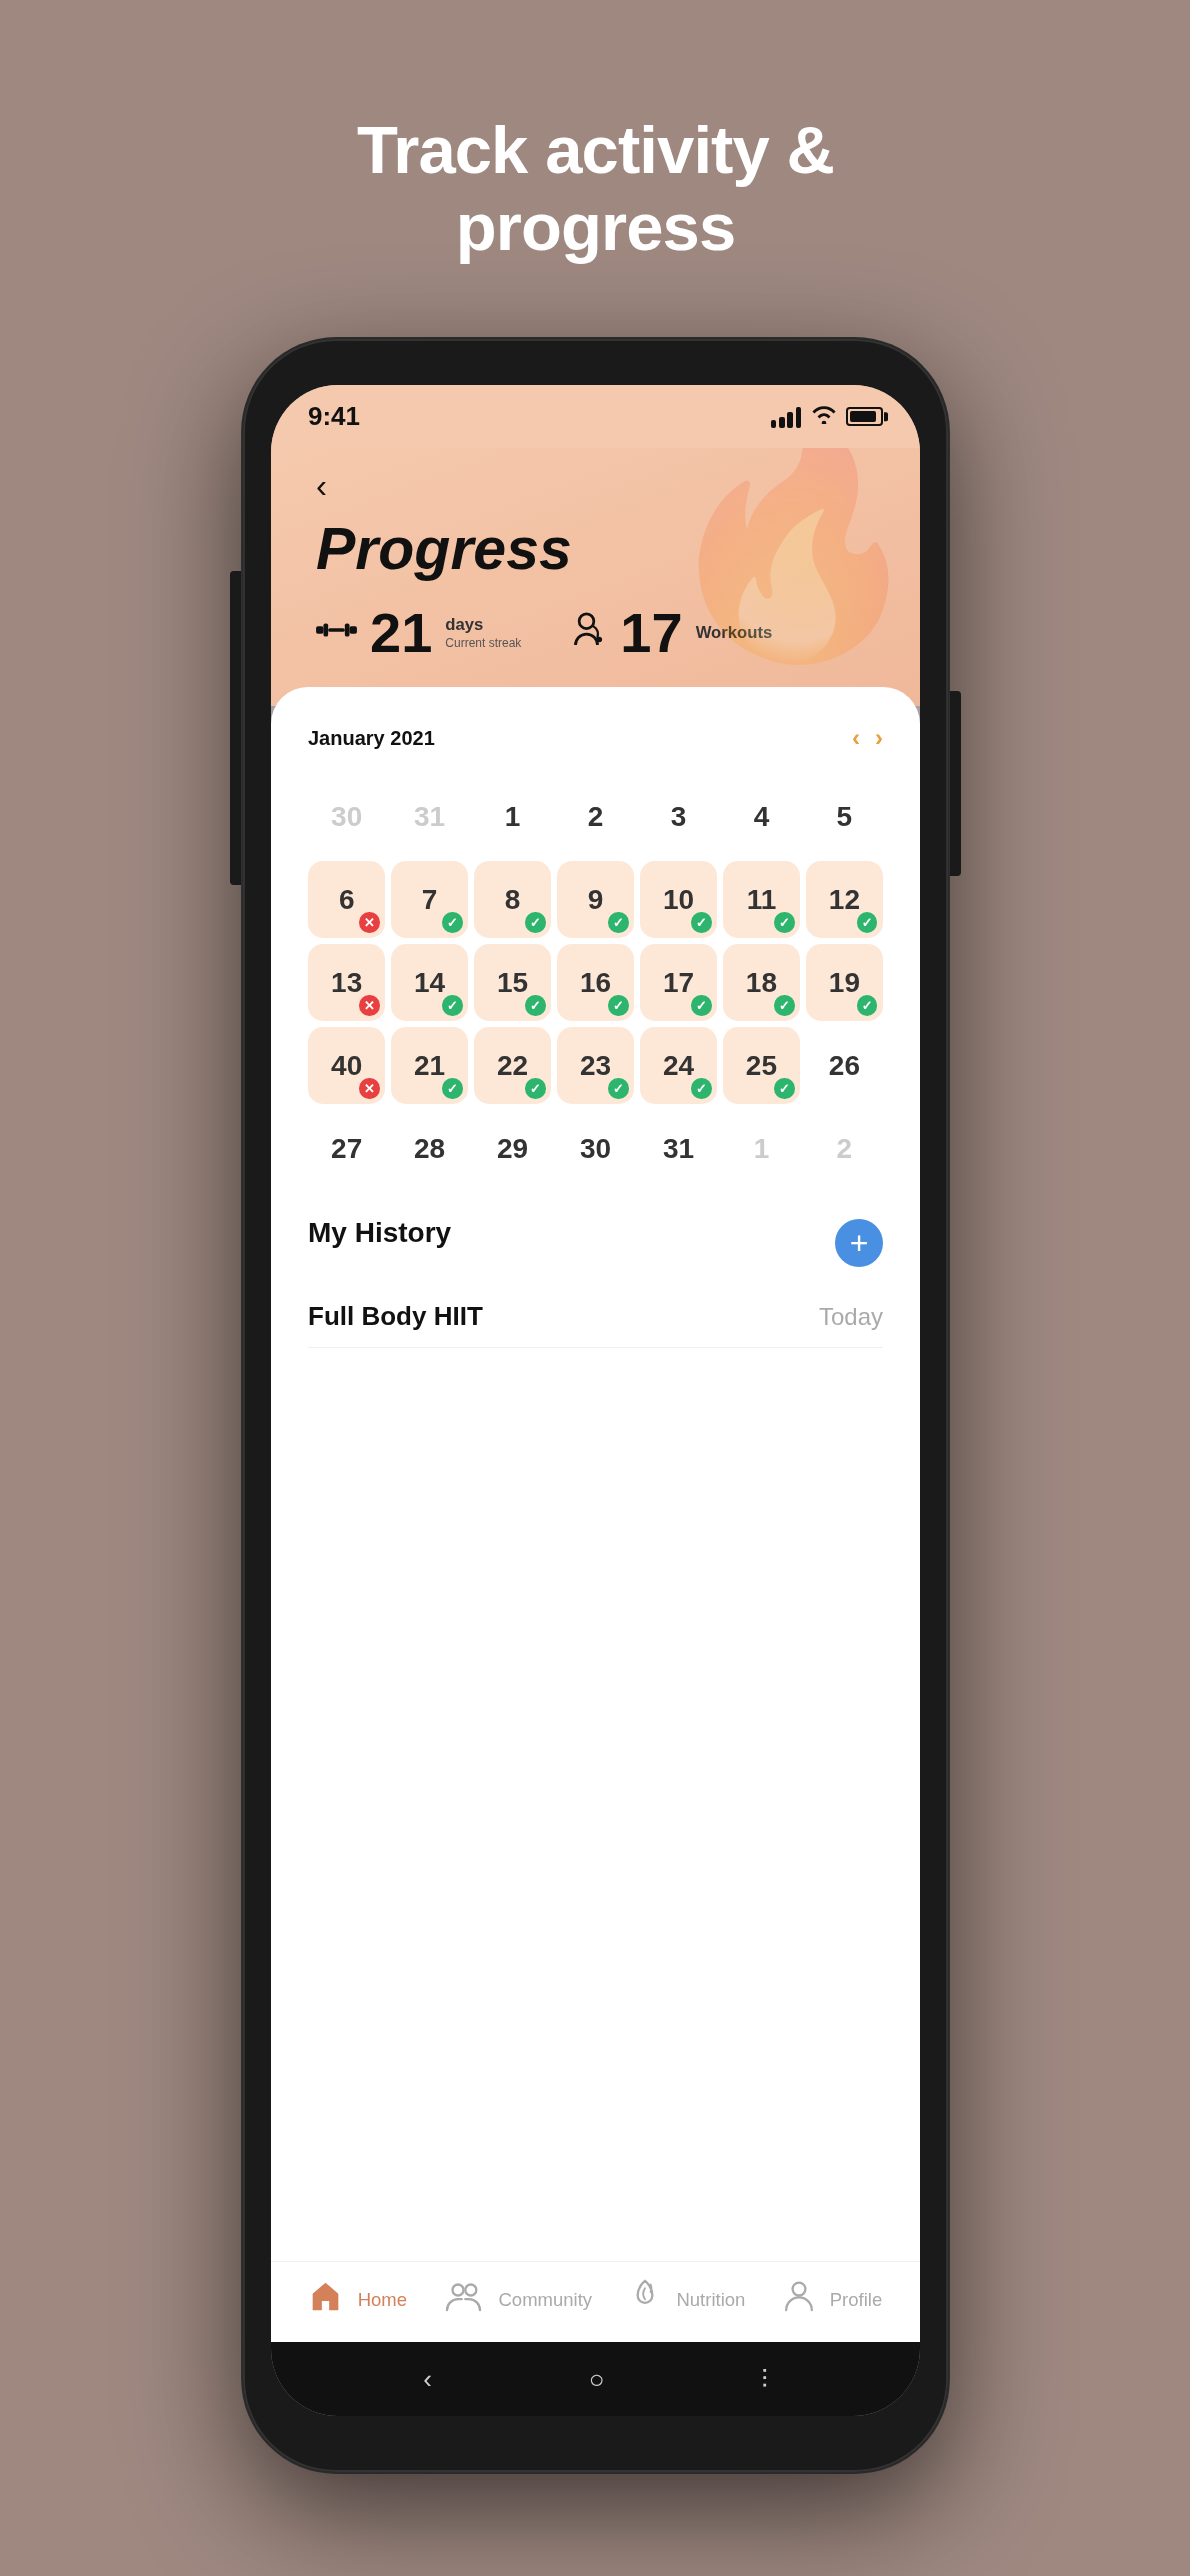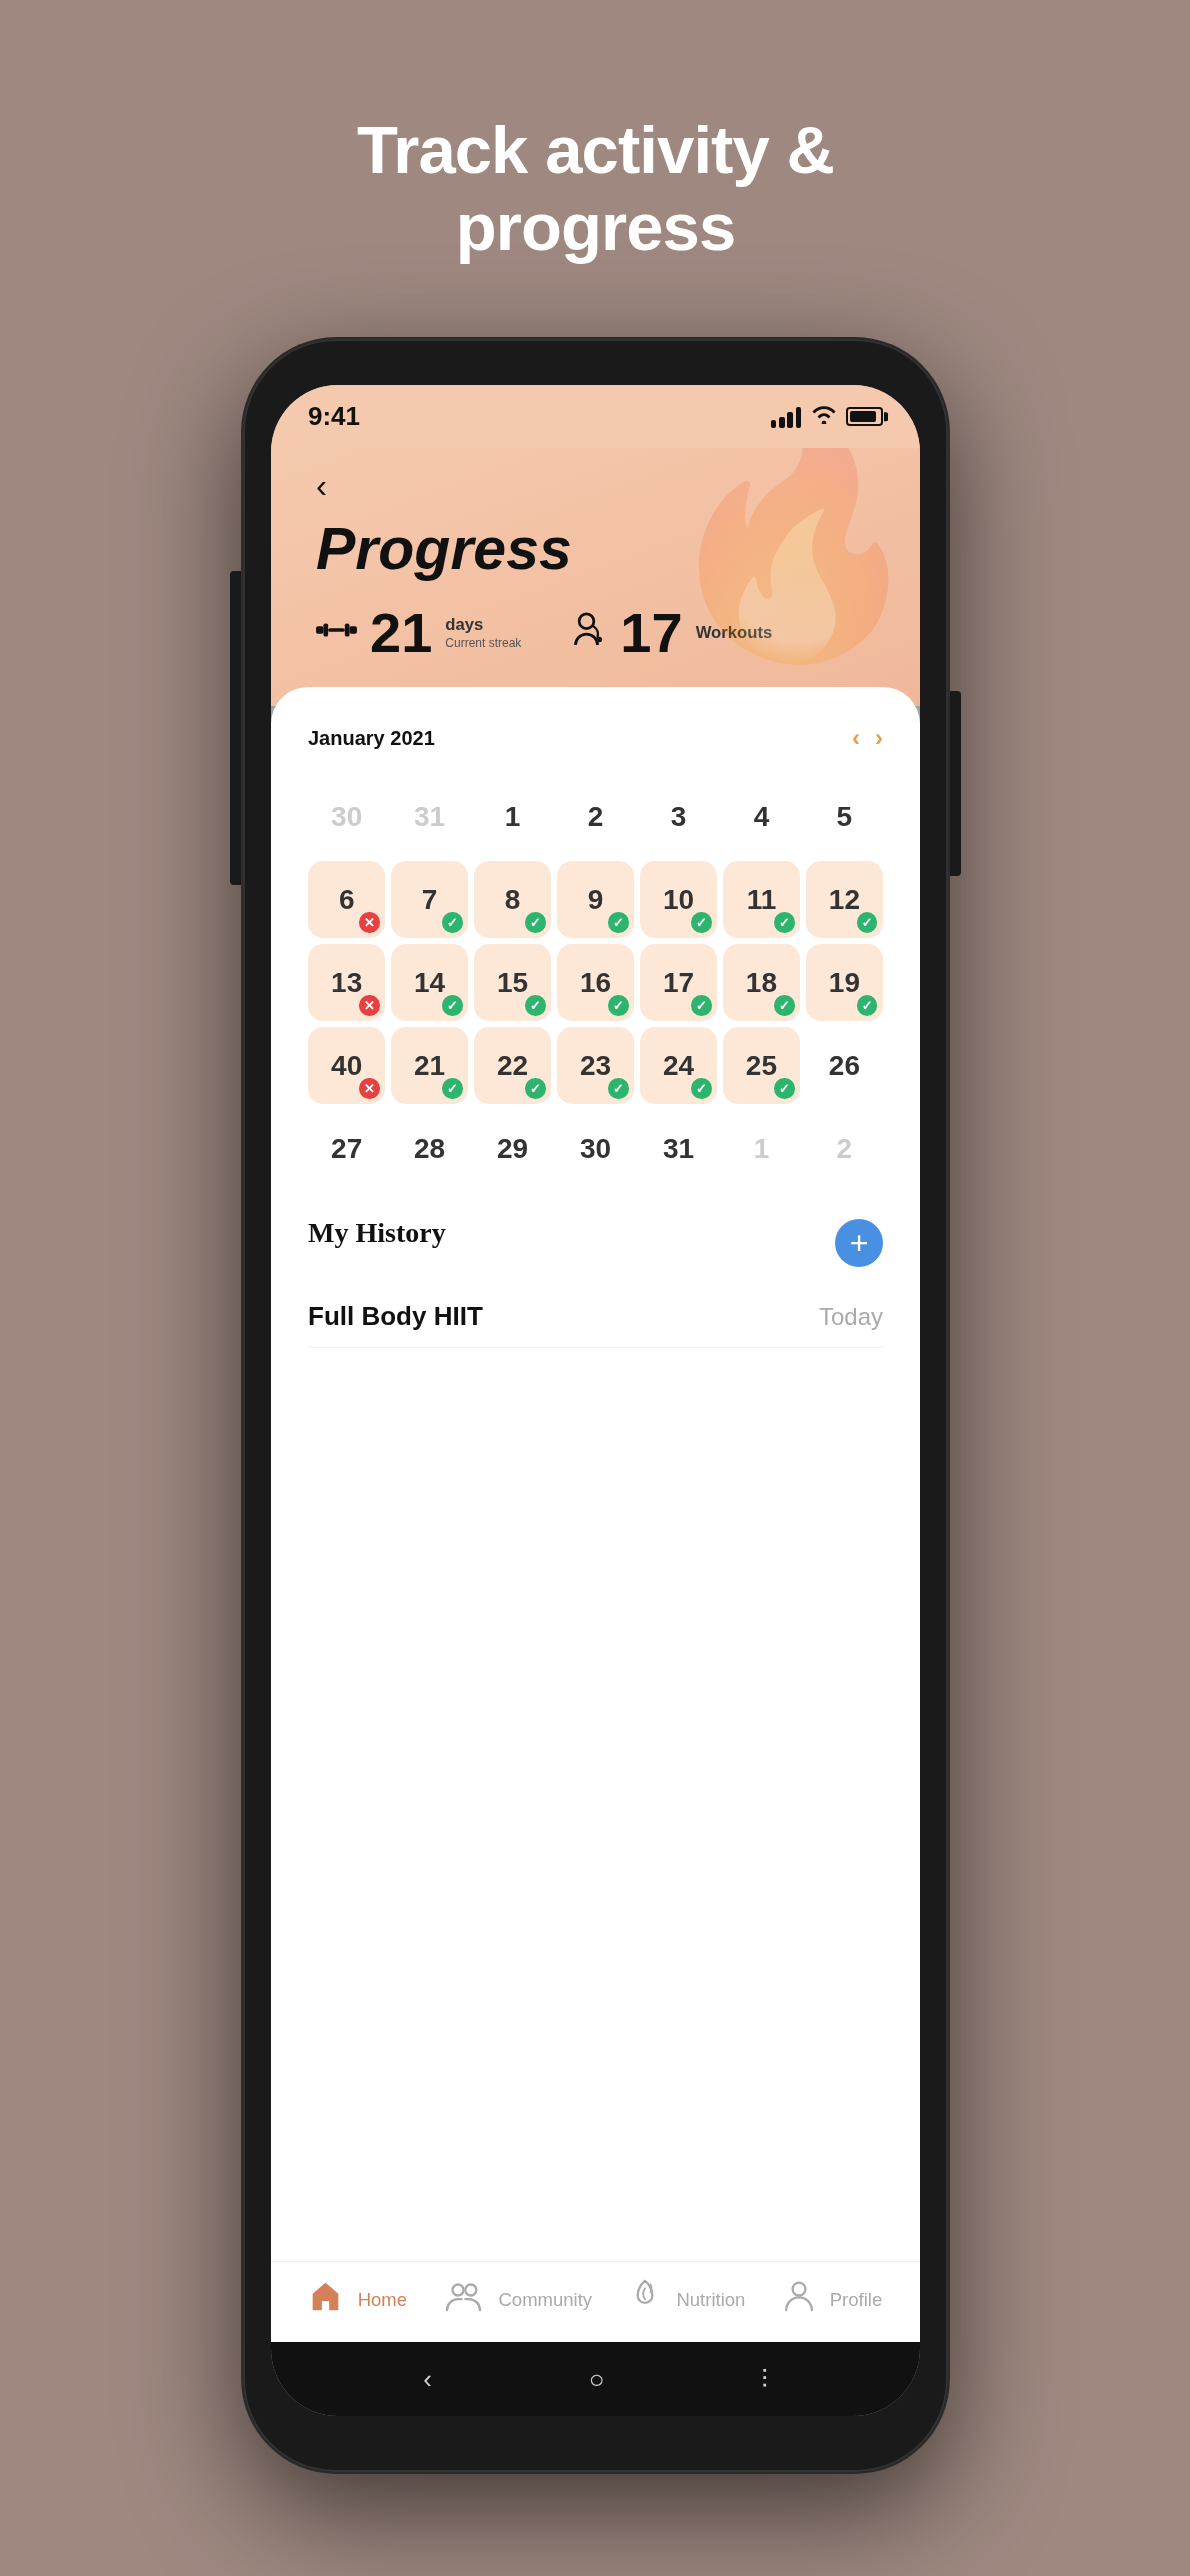--- a/index.html
+++ b/index.html
@@ -375,21 +375,20 @@
     .badge-x {
       background: #e84040;
       color: #fff;
     }
 
     .section-title {
       font-size: 28px;
       font-weight: 700;
       color: #111;
       margin-bottom: 18.5px;
-      font-family: Liberation Serif, serif;
     }
 
     .history-header {
       display: flex;
       align-items: center;
       justify-content: space-between;
       margin-bottom: 18.5px;
     }
 
     .add-btn {

